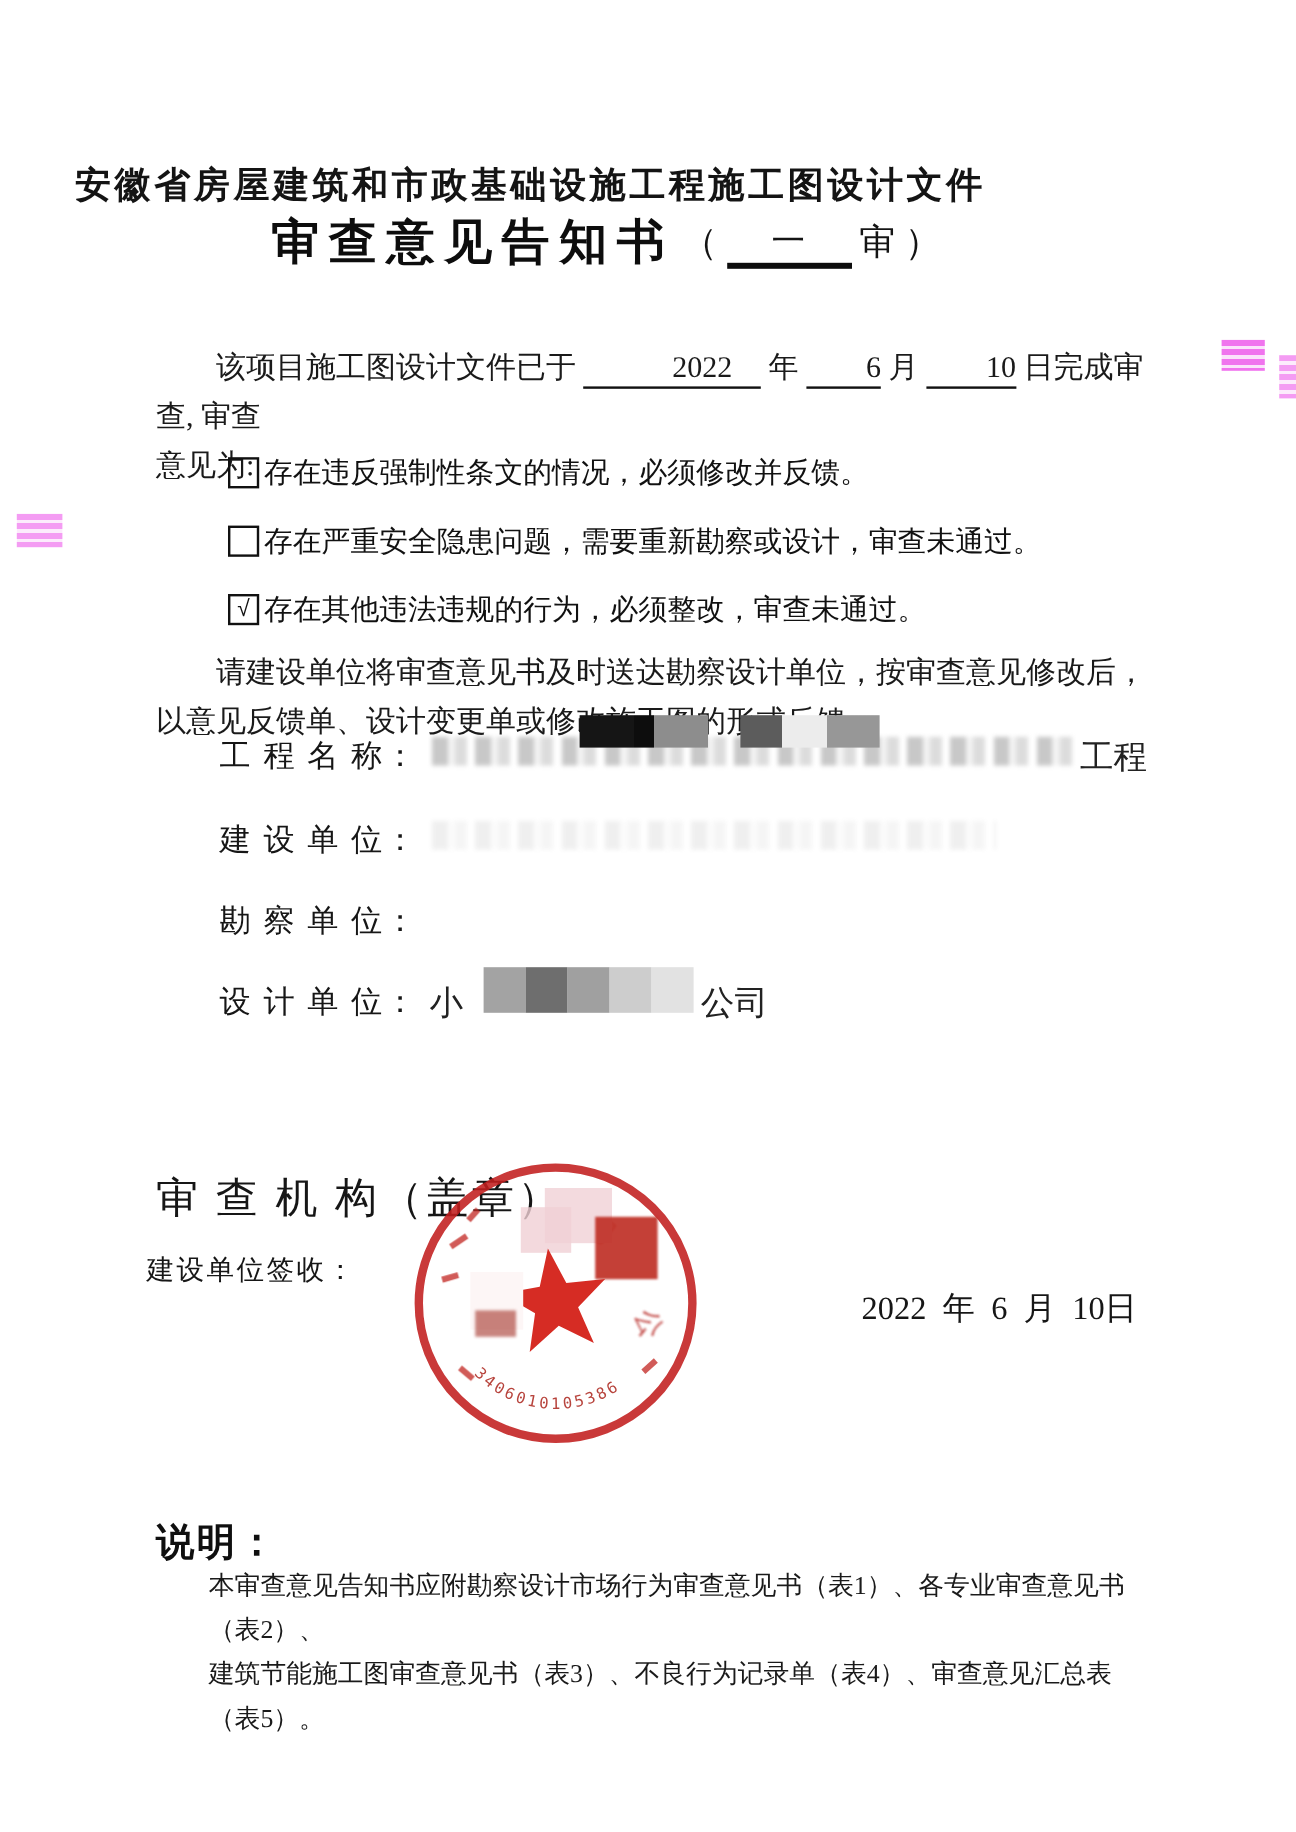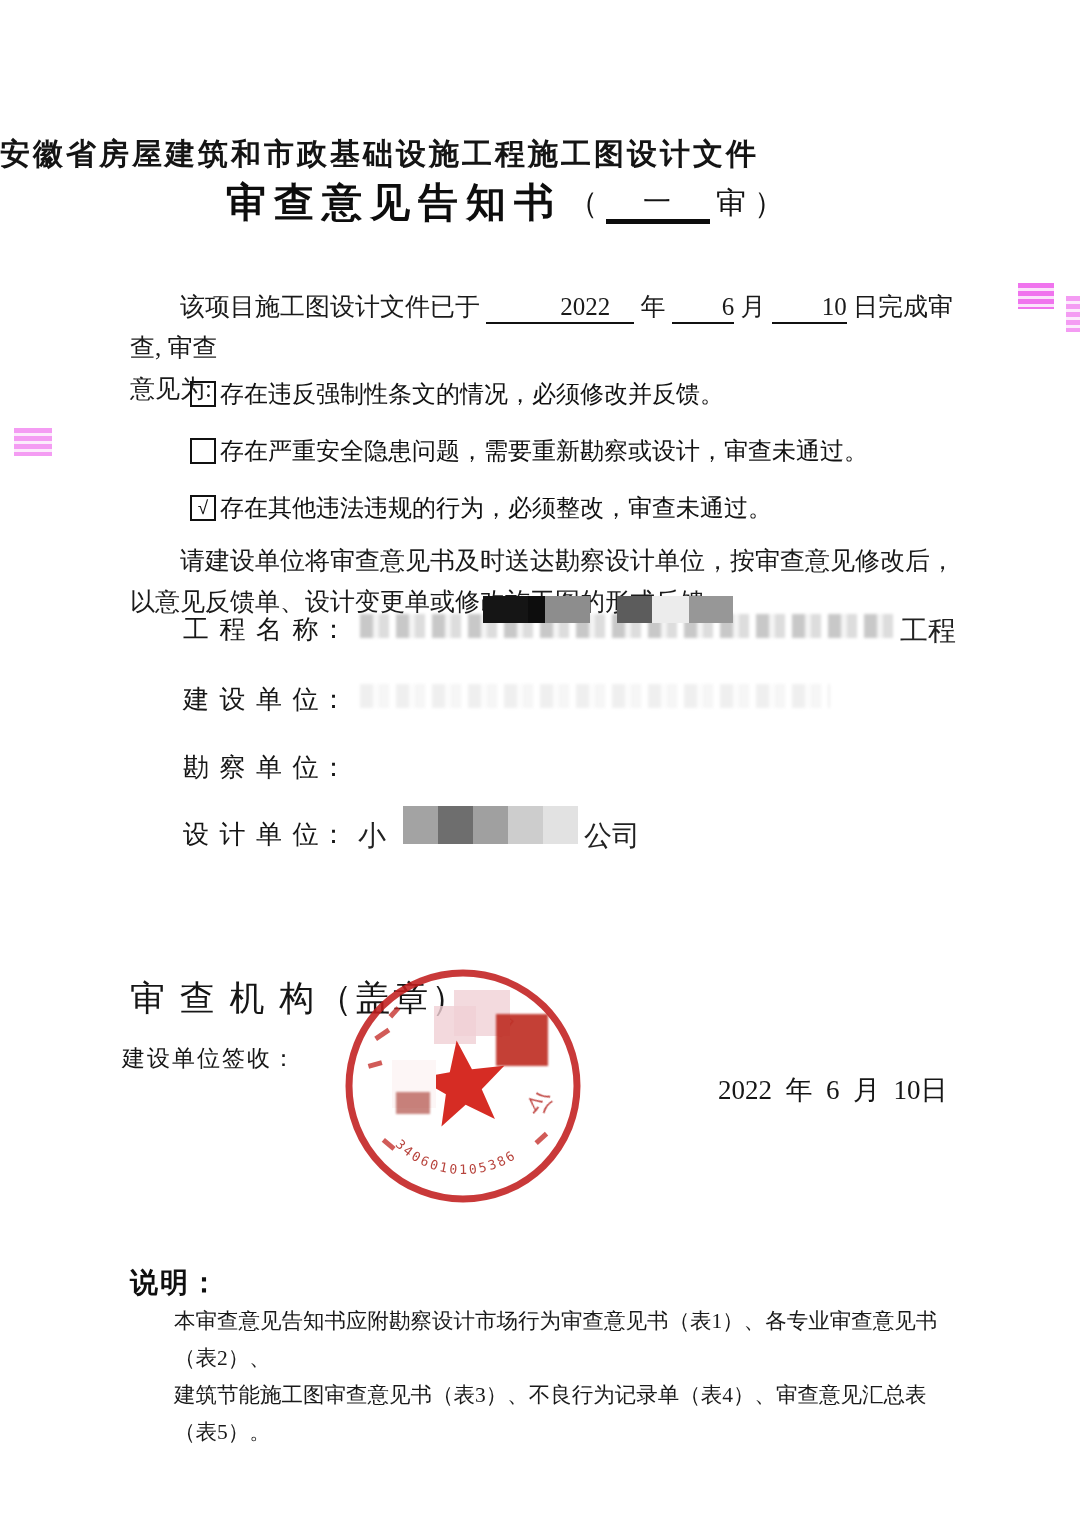--- a/index.html
+++ b/index.html
@@ -4,21 +4,21 @@
 <style>
   html,body{margin:0;padding:0;background:#e8e8e8;}
   .page{
     position:relative;width:1080px;height:1527px;margin:0 auto;
     background:#ffffff;overflow:hidden;
     font-family:"Liberation Serif", serif;color:#1c1c1c;
   }
   .abs{position:absolute;}
   
   .title1{
-    top:134px;left:0;width:884px;text-align:left;
+    top:134px;left:0;width:884px;text-align:center;
     font-size:30px;font-weight:700;letter-spacing:3px;color:#141414;
     font-family:"Liberation Serif", serif;
   }
   .title2{
     top:180px;left:0;width:1012px;text-align:center;
     display:flex;justify-content:center;align-items:flex-end;gap:6px;
   }
   .title2-main{
     font-family:"Liberation Sans", sans-serif;
     font-size:40px;font-weight:800;letter-spacing:8px;color:#0d0d0d;line-height:44px;
@@ -67,21 +67,21 @@
   .m1{background:#a3a3a3;} .m2{background:#6e6e6e;} .m3{background:#a0a0a0;}
   .m4{background:#cdcdcd;} .m5{background:#e2e2e2;}
   
   .org-label{top:975px;left:130px;font-size:35px;white-space:pre;letter-spacing:3px;color:#161616;}
   .receipt-label{top:1043px;left:122px;font-size:23px;letter-spacing:2px;color:#161616;}
   .date-line{top:1072px;left:718px;font-size:27px;white-space:pre;color:#161616;}
   .stamp{top:966px;left:338px;width:250px;height:242px;}
   
   .note-head{
     top:1264px;left:130px;font-family:"Liberation Sans", sans-serif;
-    font-size:28px;font-weight:700;color:#0f0f0f;letter-spacing:2px;
+    font-size:32px;font-weight:700;color:#0f0f0f;letter-spacing:2px;
   }
   .note-body{top:1303px;left:174px;width:792px;font-size:21.5px;line-height:37px;color:#1a1a1a;}
   
   .pink-art{
     background:repeating-linear-gradient(180deg,#ee5cec 0 5px,#fbdffb 5px 8px);
     opacity:.85;image-rendering:pixelated;filter:blur(.4px);
   }
   .pink-art.lite{opacity:.6;}
 </style>
 </head>

